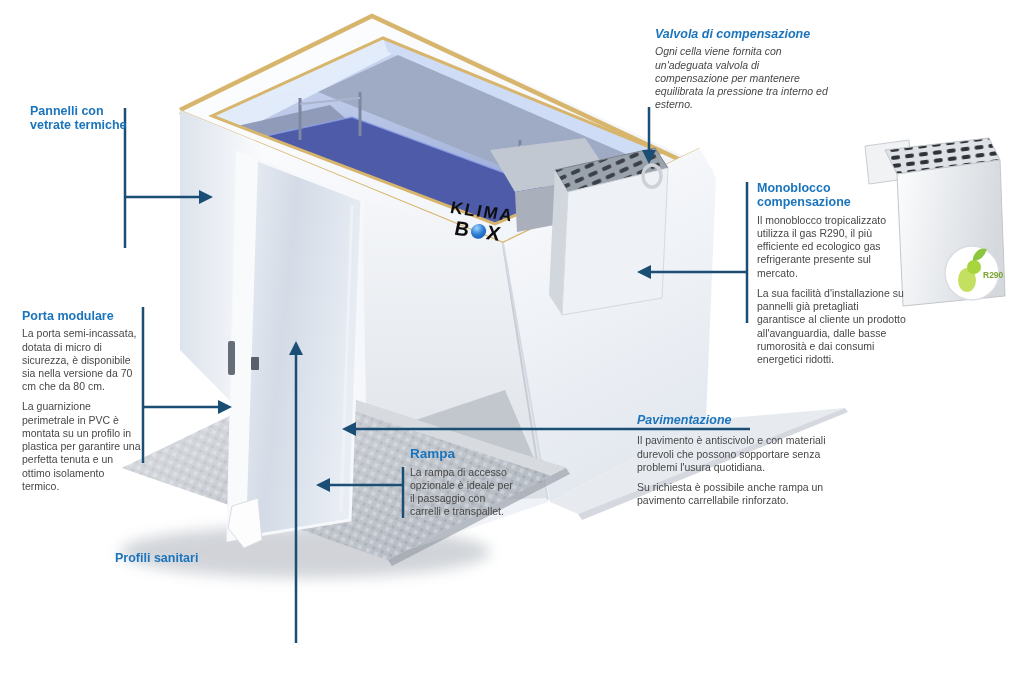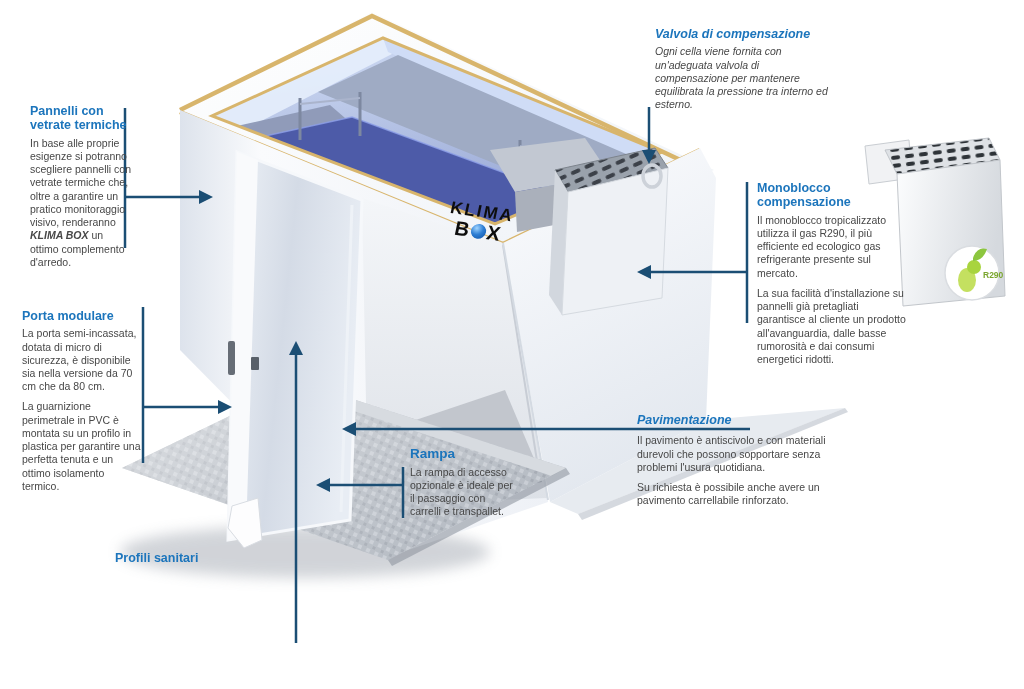--- a/index.html
+++ b/index.html
@@ -217,21 +217,20 @@
         <ellipse cx="110" cy="162" rx="9" ry="12" fill="#c4e060"></ellipse>
         <circle cx="117" cy="149" r="7" fill="#a8d43e"></circle>
         <path d="M116,140 Q120,128 130,131 Q126,143 116,143 Z" fill="#8cc63f"></path>
         <text x="126" y="160" font-size="8.5" font-weight="bold" fill="#7aa52e" font-family="Liberation Sans, sans-serif">R290</text>
       </g>
     </svg>
   </div>
 
   <div class="ann" style="left:22px;top:104px;width:102px;margin-left:8px;">
     <h3>Pannelli con vetrate termiche</h3>
-    <p><span>In base alle proprie esigenze si potranno scegliere pannelli con vetrate termiche che, oltre a garantire un pratico monitoraggio visivo, renderanno </span><span class="brand-em">KLIMA BOX</span><span> un ottimo complemento d'arredo.</span></p>
   </div>
 
   <div class="ann" style="left:22px;top:309px;width:122px;">
     <h3>Porta modulare</h3>
     <p>La porta semi-incassata, dotata di micro di sicurezza, è disponibile sia nella versione da 70 cm che da 80 cm.</p>
     <p>La guarnizione perimetrale in PVC è montata su un profilo in plastica per garantire una perfetta tenuta e un ottimo isolamento termico.</p>
   </div>
 
   <div class="ann" style="left:115px;top:551px;width:212px;">
     <h3>Profili sanitari</h3>
@@ -249,16 +248,16 @@
 
   <div class="ann" style="left:757px;top:181px;width:150px;">
     <h3>Monoblocco compensazione</h3>
     <p>Il monoblocco tropicalizzato utilizza il gas R290, il più efficiente ed ecologico gas refrigerante presente sul mercato.</p>
     <p>La sua facilità d'installazione su pannelli già pretagliati garantisce al cliente un prodotto all'avanguardia, dalle basse rumorosità e dai consumi energetici ridotti.</p>
   </div>
 
   <div class="ann" style="left:637px;top:413px;width:215px;">
     <h3 style="margin-bottom:7px;font-style:italic;">Pavimentazione</h3>
     <p>Il pavimento è antiscivolo e con materiali durevoli che possono sopportare senza problemi l'usura quotidiana.</p>
-    <p>Su richiesta è possibile anche avere un pavimento carrellabile rinforzato.</p>
+    <p>Su richiesta è possibile anche rampa un pavimento carrellabile rinforzato.</p>
   </div>
 
 </div>
 
 </body></html>

